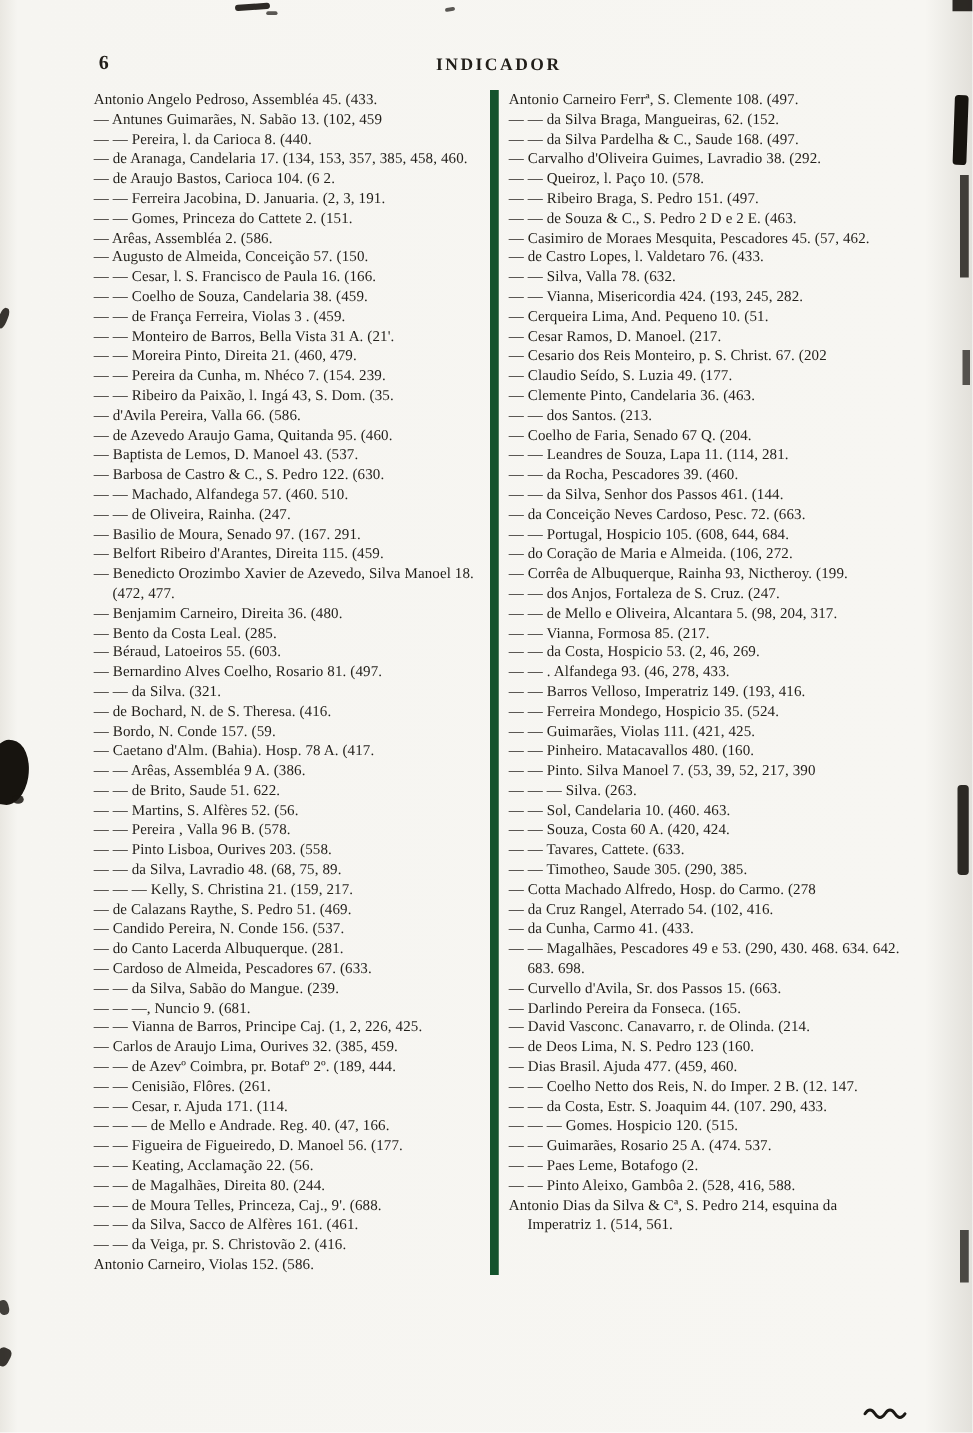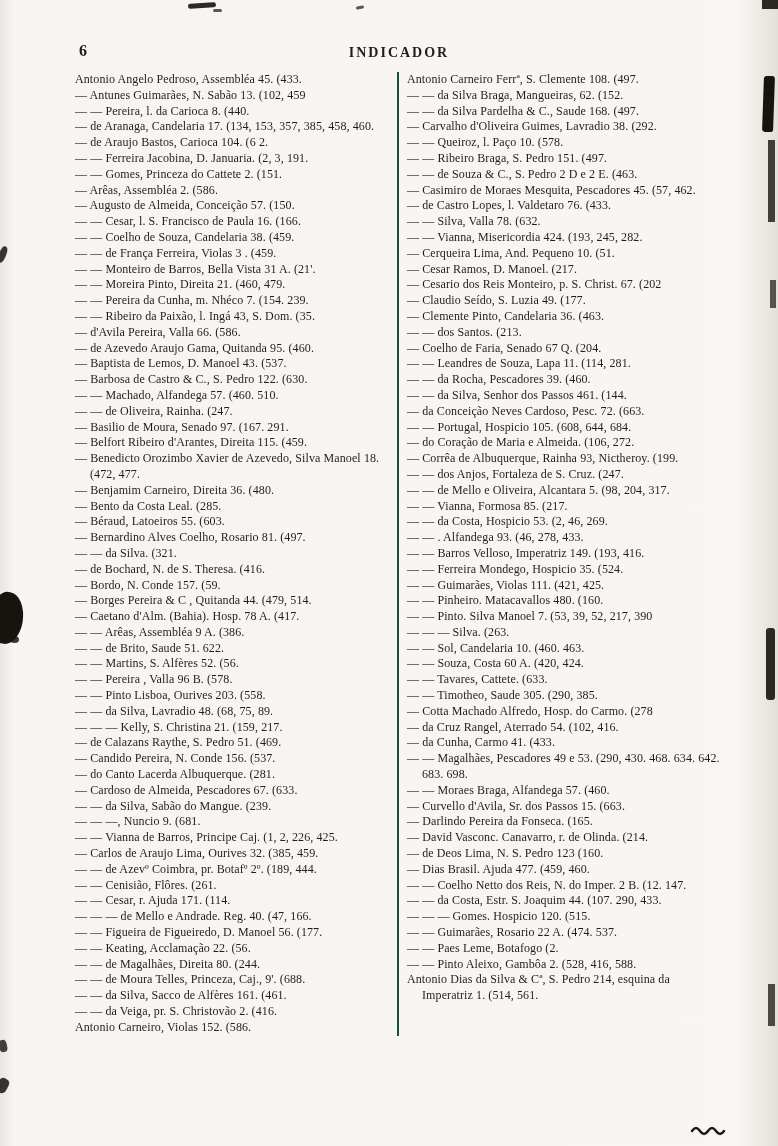--- a/index.html
+++ b/index.html
@@ -36,21 +36,21 @@
   }
   .columns {
     position: absolute;
     top: 72px;
     left: 75px;
     width: 648px;
     display: flex;
     align-items: stretch;
   }
   .col { box-sizing: border-box; width: 50%; }
-  .col-left { padding-right: 0; border-right: 2px solid #14532d; }
+  .col-left { padding-right: 0; border-right: 7px solid #14532d; }
   .col-right { padding-left: 8px; }
   .entry {
     font-size: 12px;
     line-height: 15.8px;
     letter-spacing: 0.1px;
     padding-left: 15px;
     text-indent: -15px;
     white-space: normal;
   }
   
@@ -106,21 +106,20 @@
       <div class="entry">— Basilio de Moura, Senado 97. (167. 291.</div>
       <div class="entry">— Belfort Ribeiro d'Arantes, Direita 115. (459.</div>
       <div class="entry">— Benedicto Orozimbo Xavier de Azevedo, Silva Manoel 18. (472, 477.</div>
       <div class="entry">— Benjamim Carneiro, Direita 36. (480.</div>
       <div class="entry">— Bento da Costa Leal. (285.</div>
       <div class="entry">— Béraud, Latoeiros 55. (603.</div>
       <div class="entry">— Bernardino Alves Coelho, Rosario 81. (497.</div>
       <div class="entry">— — da Silva. (321.</div>
       <div class="entry">— de Bochard, N. de S. Theresa. (416.</div>
       <div class="entry">— Bordo, N. Conde 157. (59.</div>
-      <div class="entry">— Borges Pereira &amp; C , Quitanda 44. (479, 514.</div>
       <div class="entry">— Caetano d'Alm. (Bahia). Hosp. 78 A. (417.</div>
       <div class="entry">— — Arêas, Assembléa 9 A. (386.</div>
       <div class="entry">— — de Brito, Saude 51. 622.</div>
       <div class="entry">— — Martins, S. Alfères 52. (56.</div>
       <div class="entry">— — Pereira , Valla 96 B. (578.</div>
       <div class="entry">— — Pinto Lisboa, Ourives 203. (558.</div>
       <div class="entry">— — da Silva, Lavradio 48. (68, 75, 89.</div>
       <div class="entry">— — — Kelly, S. Christina 21. (159, 217.</div>
       <div class="entry">— de Calazans Raythe, S. Pedro 51. (469.</div>
       <div class="entry">— Candido Pereira, N. Conde 156. (537.</div>
@@ -180,30 +179,29 @@
       <div class="entry">— — Pinto. Silva Manoel 7. (53, 39, 52, 217, 390</div>
       <div class="entry">— — — Silva. (263.</div>
       <div class="entry">— — Sol, Candelaria 10. (460. 463.</div>
       <div class="entry">— — Souza, Costa 60 A. (420, 424.</div>
       <div class="entry">— — Tavares, Cattete. (633.</div>
       <div class="entry">— — Timotheo, Saude 305. (290, 385.</div>
       <div class="entry">— Cotta Machado Alfredo, Hosp. do Carmo. (278</div>
       <div class="entry">— da Cruz Rangel, Aterrado 54. (102, 416.</div>
       <div class="entry">— da Cunha, Carmo 41. (433.</div>
       <div class="entry">— — Magalhães, Pescadores 49 e 53. (290, 430. 468. 634. 642. 683. 698.</div>
-      <div class="entry">— — Moraes Braga, Alfandega 57. (460.</div>
       <div class="entry">— Curvello d'Avila, Sr. dos Passos 15. (663.</div>
       <div class="entry">— Darlindo Pereira da Fonseca. (165.</div>
       <div class="entry">— David Vasconc. Canavarro, r. de Olinda. (214.</div>
       <div class="entry">— de Deos Lima, N. S. Pedro 123 (160.</div>
       <div class="entry">— Dias Brasil. Ajuda 477. (459, 460.</div>
       <div class="entry">— — Coelho Netto dos Reis, N. do Imper. 2 B. (12. 147.</div>
       <div class="entry">— — da Costa, Estr. S. Joaquim 44. (107. 290, 433.</div>
       <div class="entry">— — — Gomes. Hospicio 120. (515.</div>
-      <div class="entry">— — Guimarães, Rosario 22 A. (474. 537.</div>
+      <div class="entry">— — Guimarães, Rosario 25 A. (474. 537.</div>
       <div class="entry">— — Paes Leme, Botafogo (2.</div>
       <div class="entry">— — Pinto Aleixo, Gambôa 2. (528, 416, 588.</div>
       <div class="entry">Antonio Dias da Silva &amp; Cª, S. Pedro 214, esquina da Imperatriz 1. (514, 561.</div>
     </div>
 </div>
 
 <div class="artifact blot-main"></div>
 <div class="artifact blot-dot"></div>
 <div class="artifact mark-left-1"></div>
 <div class="artifact mark-left-2"></div>

